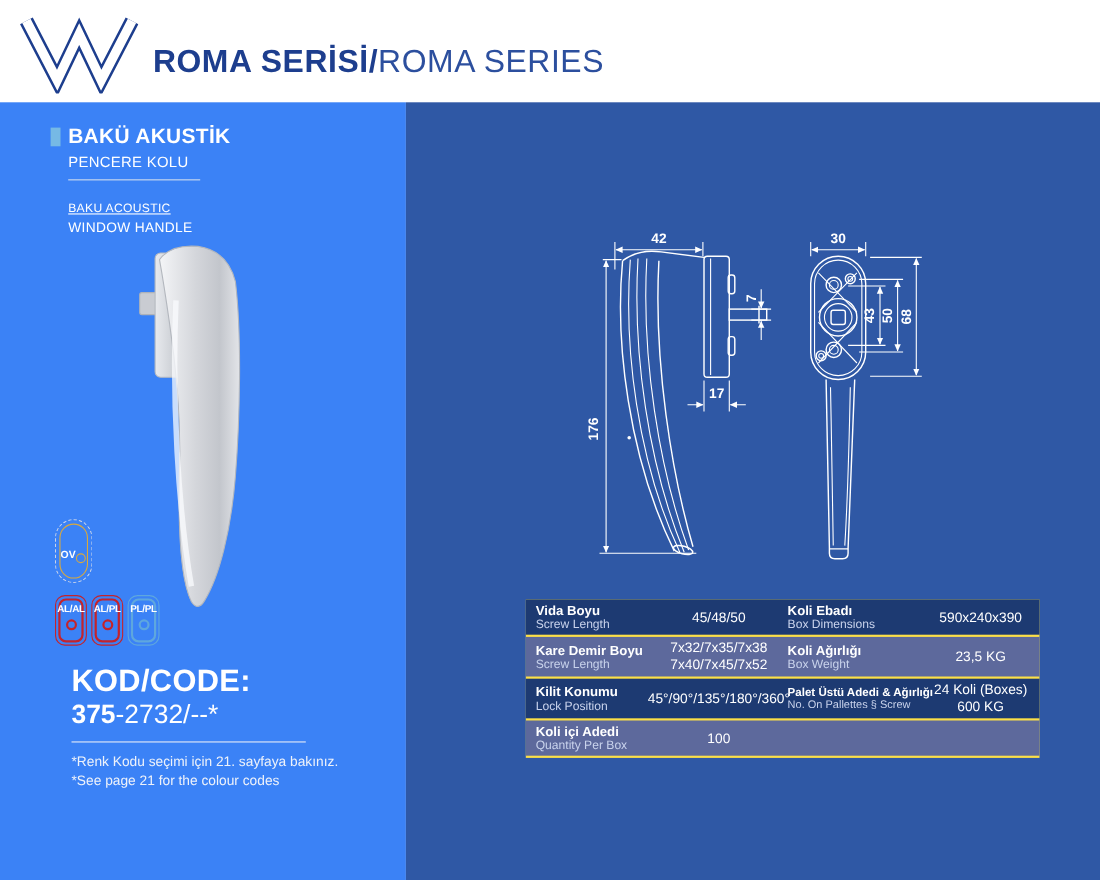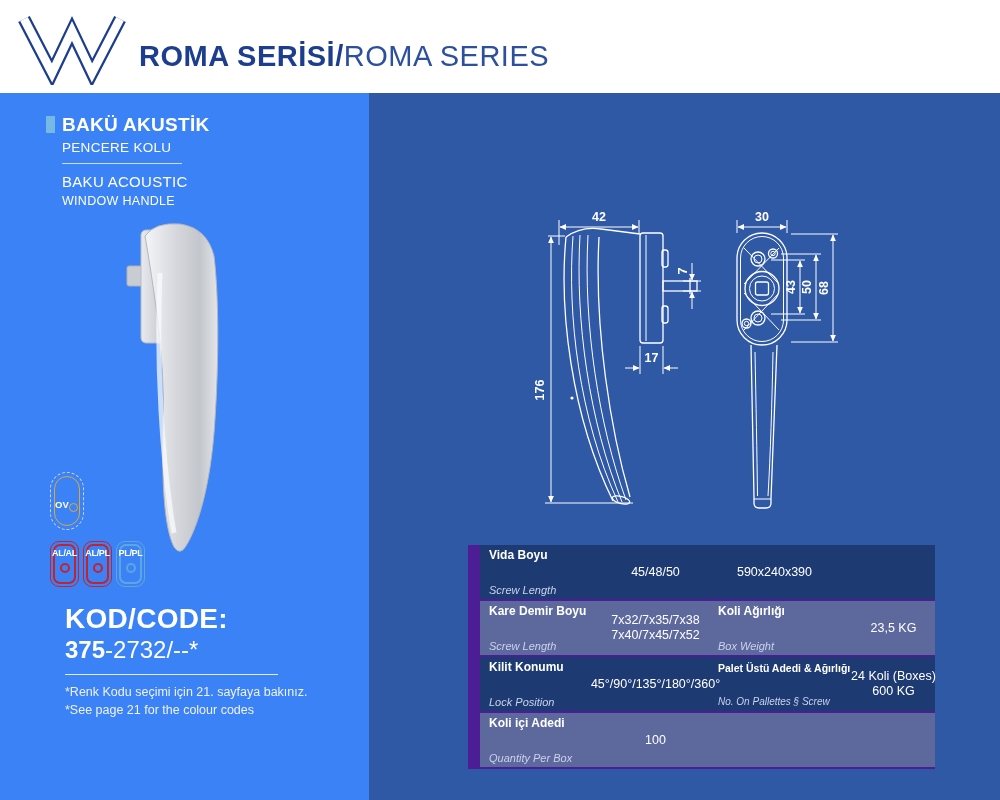--- a/index.html
+++ b/index.html
@@ -18,21 +18,21 @@
   .left-col  { position:absolute; left:0;   top:93px; width:369px; height:707px; background:#3b82f6; }
   .right-col { position:absolute; left:369px; top:93px; width:631px; height:707px; background:#2f58a5; }
 
   
   .product-head { position:absolute; left:46px; top:21px; color:#fff; }
   .ph-row { display:flex; align-items:flex-start; }
   .ph-marker { width:9px; height:17px; background:#76b9e5; margin:2px 7px 0 0; }
   .ph-title-tr { font-size:19px; font-weight:bold; letter-spacing:.3px; }
   .ph-sub-tr { font-size:13.5px; margin:4px 0 0 16px; letter-spacing:.3px; }
   .ph-line { width:120px; height:1px; background:#cfdcf0; margin:8px 0 0 16px; }
-  .ph-title-en { font-size:15px; margin:9px 0 0 16px; letter-spacing:.3px; }
+  .ph-title-en { font-size:11px; margin:20px 0 0 16px; letter-spacing:.3px;text-decoration:underline; }
   .ph-sub-en { font-size:12.5px; margin:4px 0 0 16px; letter-spacing:.3px; }
 
   
   .product-photo { position:absolute; left:110px; top:120px; }
 
   
   .ov-swatch { position:absolute; left:50px; top:379px; width:34px; height:58px;
     border:1.5px dashed #c9d4ea; border-radius:18px; display:flex; align-items:center; justify-content:center; }
   .ov-inner { width:26px; height:50px; border:1.5px solid #d9a93e; border-radius:14px;
     display:flex; flex-direction:row; align-items:center; padding-top:6px; }
@@ -56,31 +56,31 @@
   .code-line { width:213px; height:1px; background:#e6ecf7; margin:10px 0 8px 0; }
   .note { font-size:12.5px; line-height:18px; color:#eef2fa; }
 
   
   .tech-drawing { position:absolute; left:146px; top:97px; }
   .tech-drawing text { fill:#ffffff; font-family:"Liberation Sans", sans-serif; font-size:12.5px; font-weight:bold; }
   .tl { stroke:#ffffff; stroke-width:1.3; fill:none; }
   .dl { stroke:#ffffff; stroke-width:1; fill:none; }
 
   
-  .spec-table { position:absolute; left:99px; top:452px; width:467px;
-    display:flex; flex-direction:column; gap:2px; background:#4c1d95; padding-bottom:2px;padding-left:12px; }
+  .spec-table { position:absolute; left:109px; top:452px; width:467px;
+    display:flex; flex-direction:column; gap:2px; background:#fde047; padding-bottom:2px; }
   .spec-row { display:grid; grid-template-columns:122px 107px 131px 107px; }
   .spec-row.dark  { background:#1d3a72; }
   .spec-row.light { background:#5d699c; }
   .spec-row { min-height:28px; }
   .cell { display:flex; flex-direction:column; justify-content:center; padding:3px 0; }
   .cell.lbl { padding-left:9px; align-items:flex-start; }
   .cell.val { align-items:center; text-align:center; }
   .lbl-tr { color:#fff; font-size:12px; font-weight:bold; white-space:nowrap; }
-  .lbl-en { color:#c9d3ec; font-size:11px; font-style:italic; white-space:nowrap;margin-top:22px; }
+  .lbl-en { color:#c9d3ec; font-size:11px; white-space:nowrap; }
   .lbl-sm .lbl-tr { font-size:10.5px; }
   .lbl-sm .lbl-en { font-size:10px; }
   .val-line { color:#fff; font-size:12.5px; line-height:15px; }
 </style>
 </head>
 <body>
 
 <div class="page">
 
   <div class="header">
@@ -282,20 +282,24 @@
     <div class="spec-table">
 
       <div class="spec-row dark">
         <div class="cell lbl">
           <div class="lbl-tr">Vida Boyu</div>
           <div class="lbl-en">Screw Length</div>
         </div>
         <div class="cell val">
           <div class="val-line">45/48/50</div>
         </div>
+        <div class="cell lbl">
+          <div class="lbl-tr">Koli Ebadı</div>
+          <div class="lbl-en">Box Dimensions</div>
+        </div>
         <div class="cell val">
           <div class="val-line">590x240x390</div>
         </div>
       </div>
 
       <div class="spec-row light">
         <div class="cell lbl">
           <div class="lbl-tr">Kare Demir Boyu</div>
           <div class="lbl-en">Screw Length</div>
         </div>

